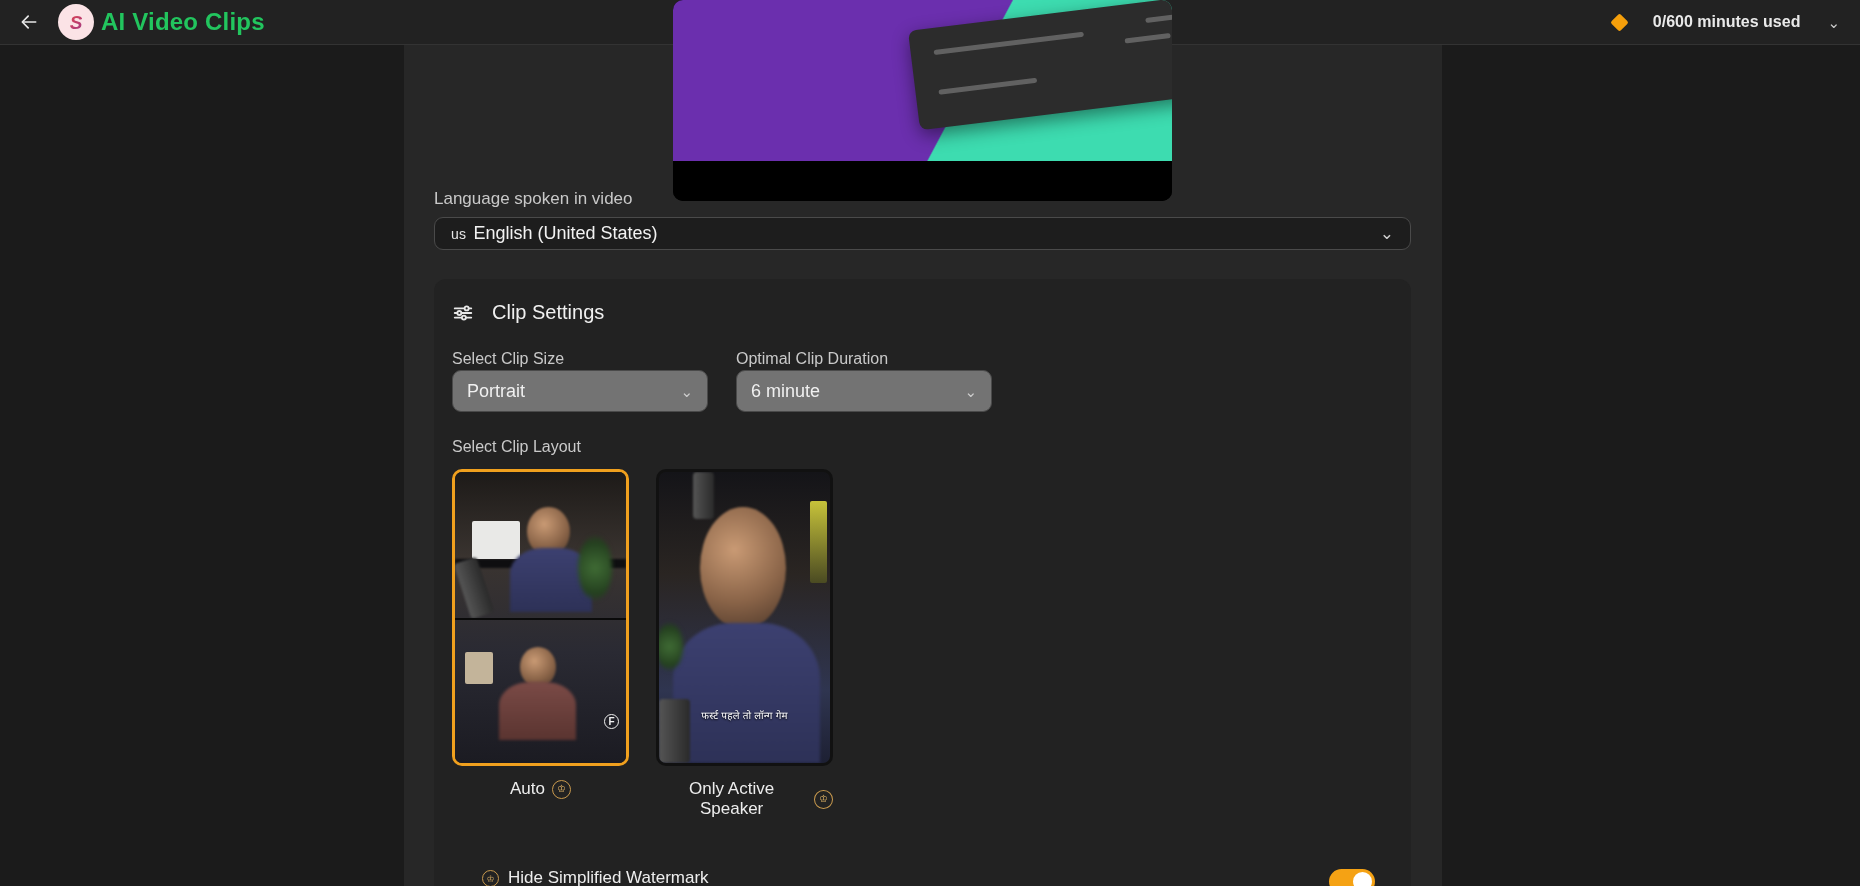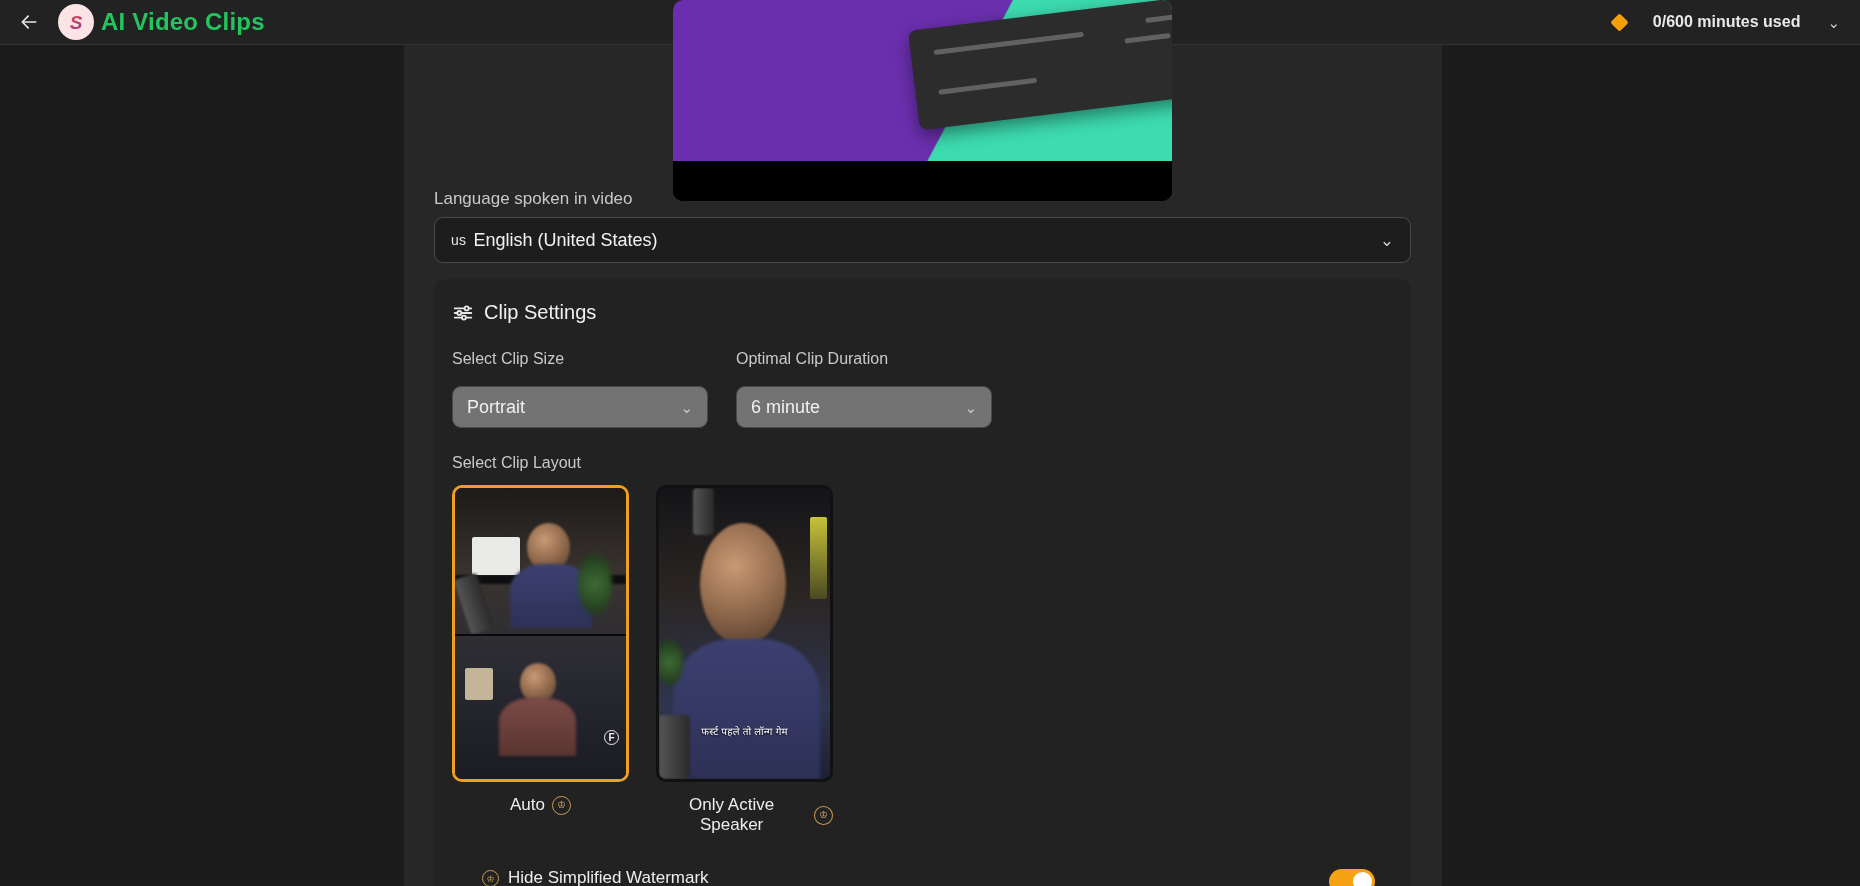--- a/index.html
+++ b/index.html
@@ -91,46 +91,46 @@
     background: #000;
   }
 
   
   .lang-label {
     position: absolute; left: 30px; top: 144px;
     font-size: 17px; color: #c8c8c8;
   }
   .lang-select {
     position: absolute; left: 30px; top: 172px;
-    width: 977px; height: 46px;
+    width: 977px; height: 33px;
     background: #1d1d1d;
     border: 1px solid #4a4a4a; border-radius: 9px;
     display: flex; align-items: center; padding: 0 16px;
     cursor: pointer;
   }
   .lang-flag {
     font-size: 14px; color: #e6e6e6; margin-right: 7px; letter-spacing: .3px;
   }
   .lang-value { font-size: 18px; color: #f2f2f2; }
   .lang-chev { margin-left: auto; color: #cfcfcf; font-size: 17px; }
 
   
   .settings-card {
     position: absolute; left: 30px; top: 234px;
     width: 977px; height: 607px;
     background: #222222;
     border-radius: 12px 12px 0 0;
     padding: 22px 18px 0 18px;
   }
-  .card-head { display: flex; align-items: center; gap: 10px; }
+  .card-head { display: flex; align-items: center; gap: 18px; }
   .sliders-icon { display: block; }
   .card-title { font-size: 20px; color: #f0f0f0; }
 
   .row { display: flex; gap: 28px; margin-top: 26px; }
-  .field-label { font-size: 16px; color: #c9c9c9; margin-bottom: 18px; }
+  .field-label { font-size: 16px; color: #c9c9c9; margin-bottom: 2px; }
   .select {
     width: 256px; height: 42px;
     background: #737373; border: 1px solid #4a4a4a; border-radius: 9px;
     display: flex; align-items: center; padding: 0 14px;
     font-size: 18px; color: #f0f0f0; cursor: pointer;
   }
   .select .chev { margin-left: auto; }
 
   .layout-label { font-size: 16px; color: #c9c9c9; margin-top: 26px; }
 

